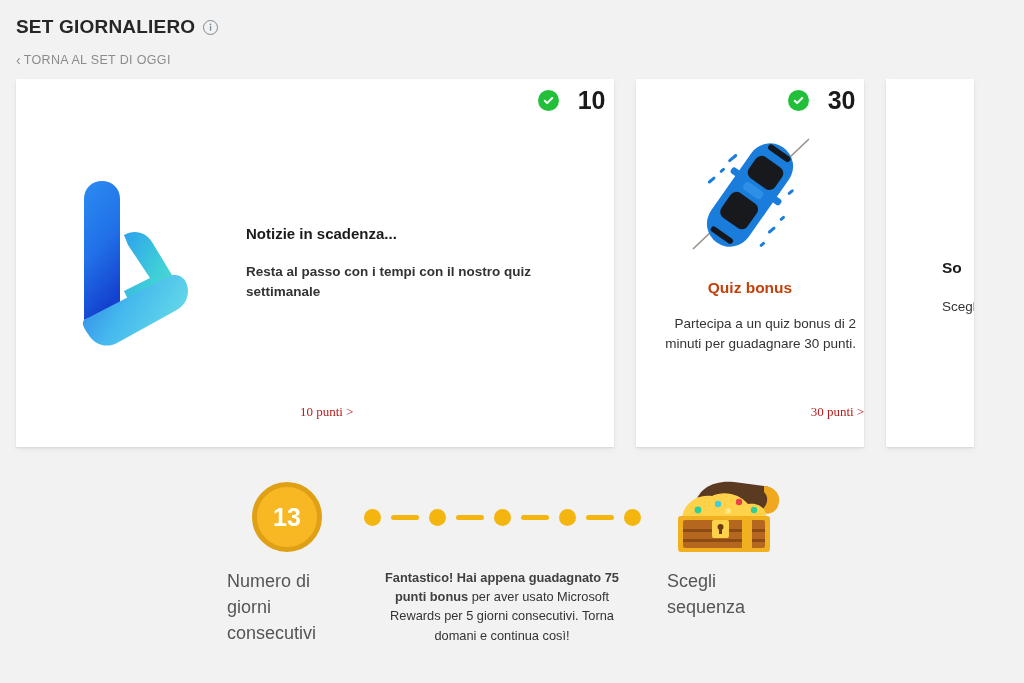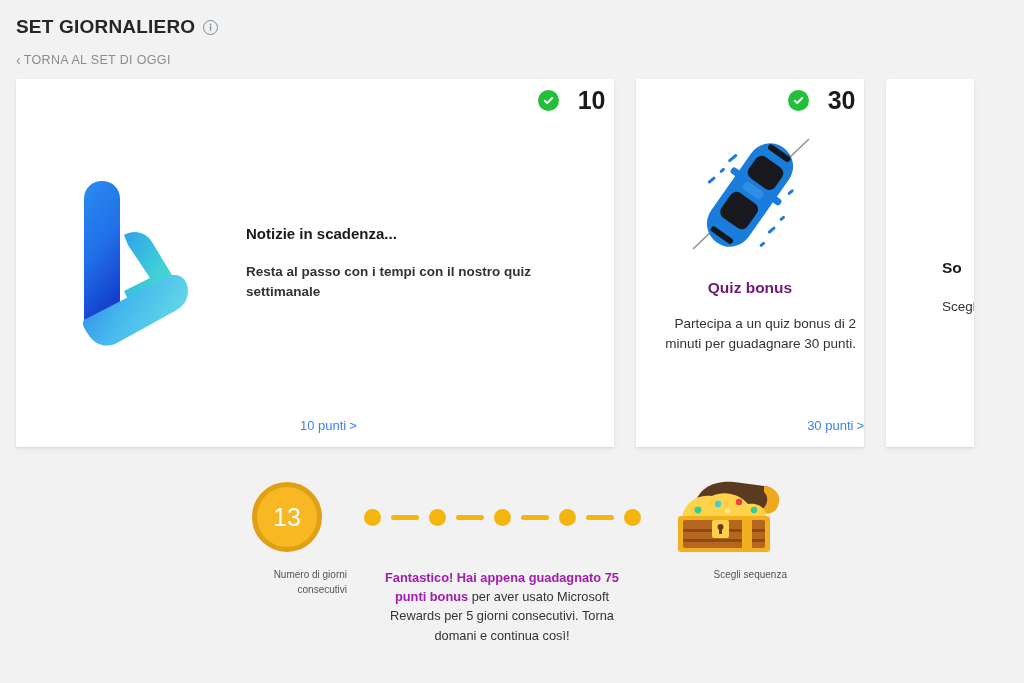--- a/index.html
+++ b/index.html
@@ -171,21 +171,21 @@
   .narrow-art {
     width: 150px;
     height: 140px;
     display: flex;
     align-items: center;
     justify-content: center;
   }
   .card-title-center {
     font-size: 15.5px;
     font-weight: bold;
-    color: #701a75;
+    color: #c2410c;
     text-align: center;
     margin-top: 14px;
   }
   .card-desc-center {
     font-size: 13.5px;
     color: #333;
     text-align: right;
     line-height: 1.5;
     margin-top: 17px;
     padding: 0 8px;
@@ -205,24 +205,25 @@
   }
   .clipped-desc {
     font-size: 13.5px;
     color: #333;
     margin-top: 22px;
   }
 
   
   .card-link {
     position: absolute;
-    bottom: 14px;
+    bottom: 27px;
     font-size: 13px;
-    color: #3b82f6;
+    color: #b91c1c;
     cursor: pointer;
+    font-family: Liberation Serif, serif;
   }
   .card-link.left   { left: 284px; }
   .card-link.center { left: 0; right: 0; text-align: right; padding-left: 48px; }
   .card-link .chev { margin-left: 3px; }
 
   
   .streak {
     position: absolute;
     left: 0;
     right: 0;
@@ -247,28 +248,28 @@
     width: 70px;
     height: 70px;
     border-radius: 50%;
     background: #f7b824;
     border: 5px solid #e0a016;
     display: flex;
     align-items: center;
     justify-content: center;
     color: #ffffff;
     font-size: 25px;
-    font-weight: normal;
+    font-weight: bold;
     line-height: 1;
   }
   .streak-caption {
     margin-top: 16px;
-    font-size: 10px;
+    font-size: 18px;
     color: #555;
-    text-align: right;
+    text-align: left;
     line-height: 1.45;
     width: 120px;
   }
 
   .streak-col-mid {
     flex: 1;
     display: flex;
     flex-direction: column;
     align-items: center;
     padding: 0 10px;
@@ -296,21 +297,21 @@
     flex: none;
   }
   .streak-message {
     margin-top: 16px;
     font-size: 12.8px;
     color: #333;
     text-align: center;
     line-height: 1.5;
     width: 258px;
   }
-  .streak-message b { font-weight: bold; color: #a21caf; }
+  .streak-message b { font-weight: bold; color: #404040; }
 
   .streak-col-right {
     width: 130px;
     display: flex;
     flex-direction: column;
     align-items: center;
     flex: none;
   }
   .chest {
     width: 120px;

